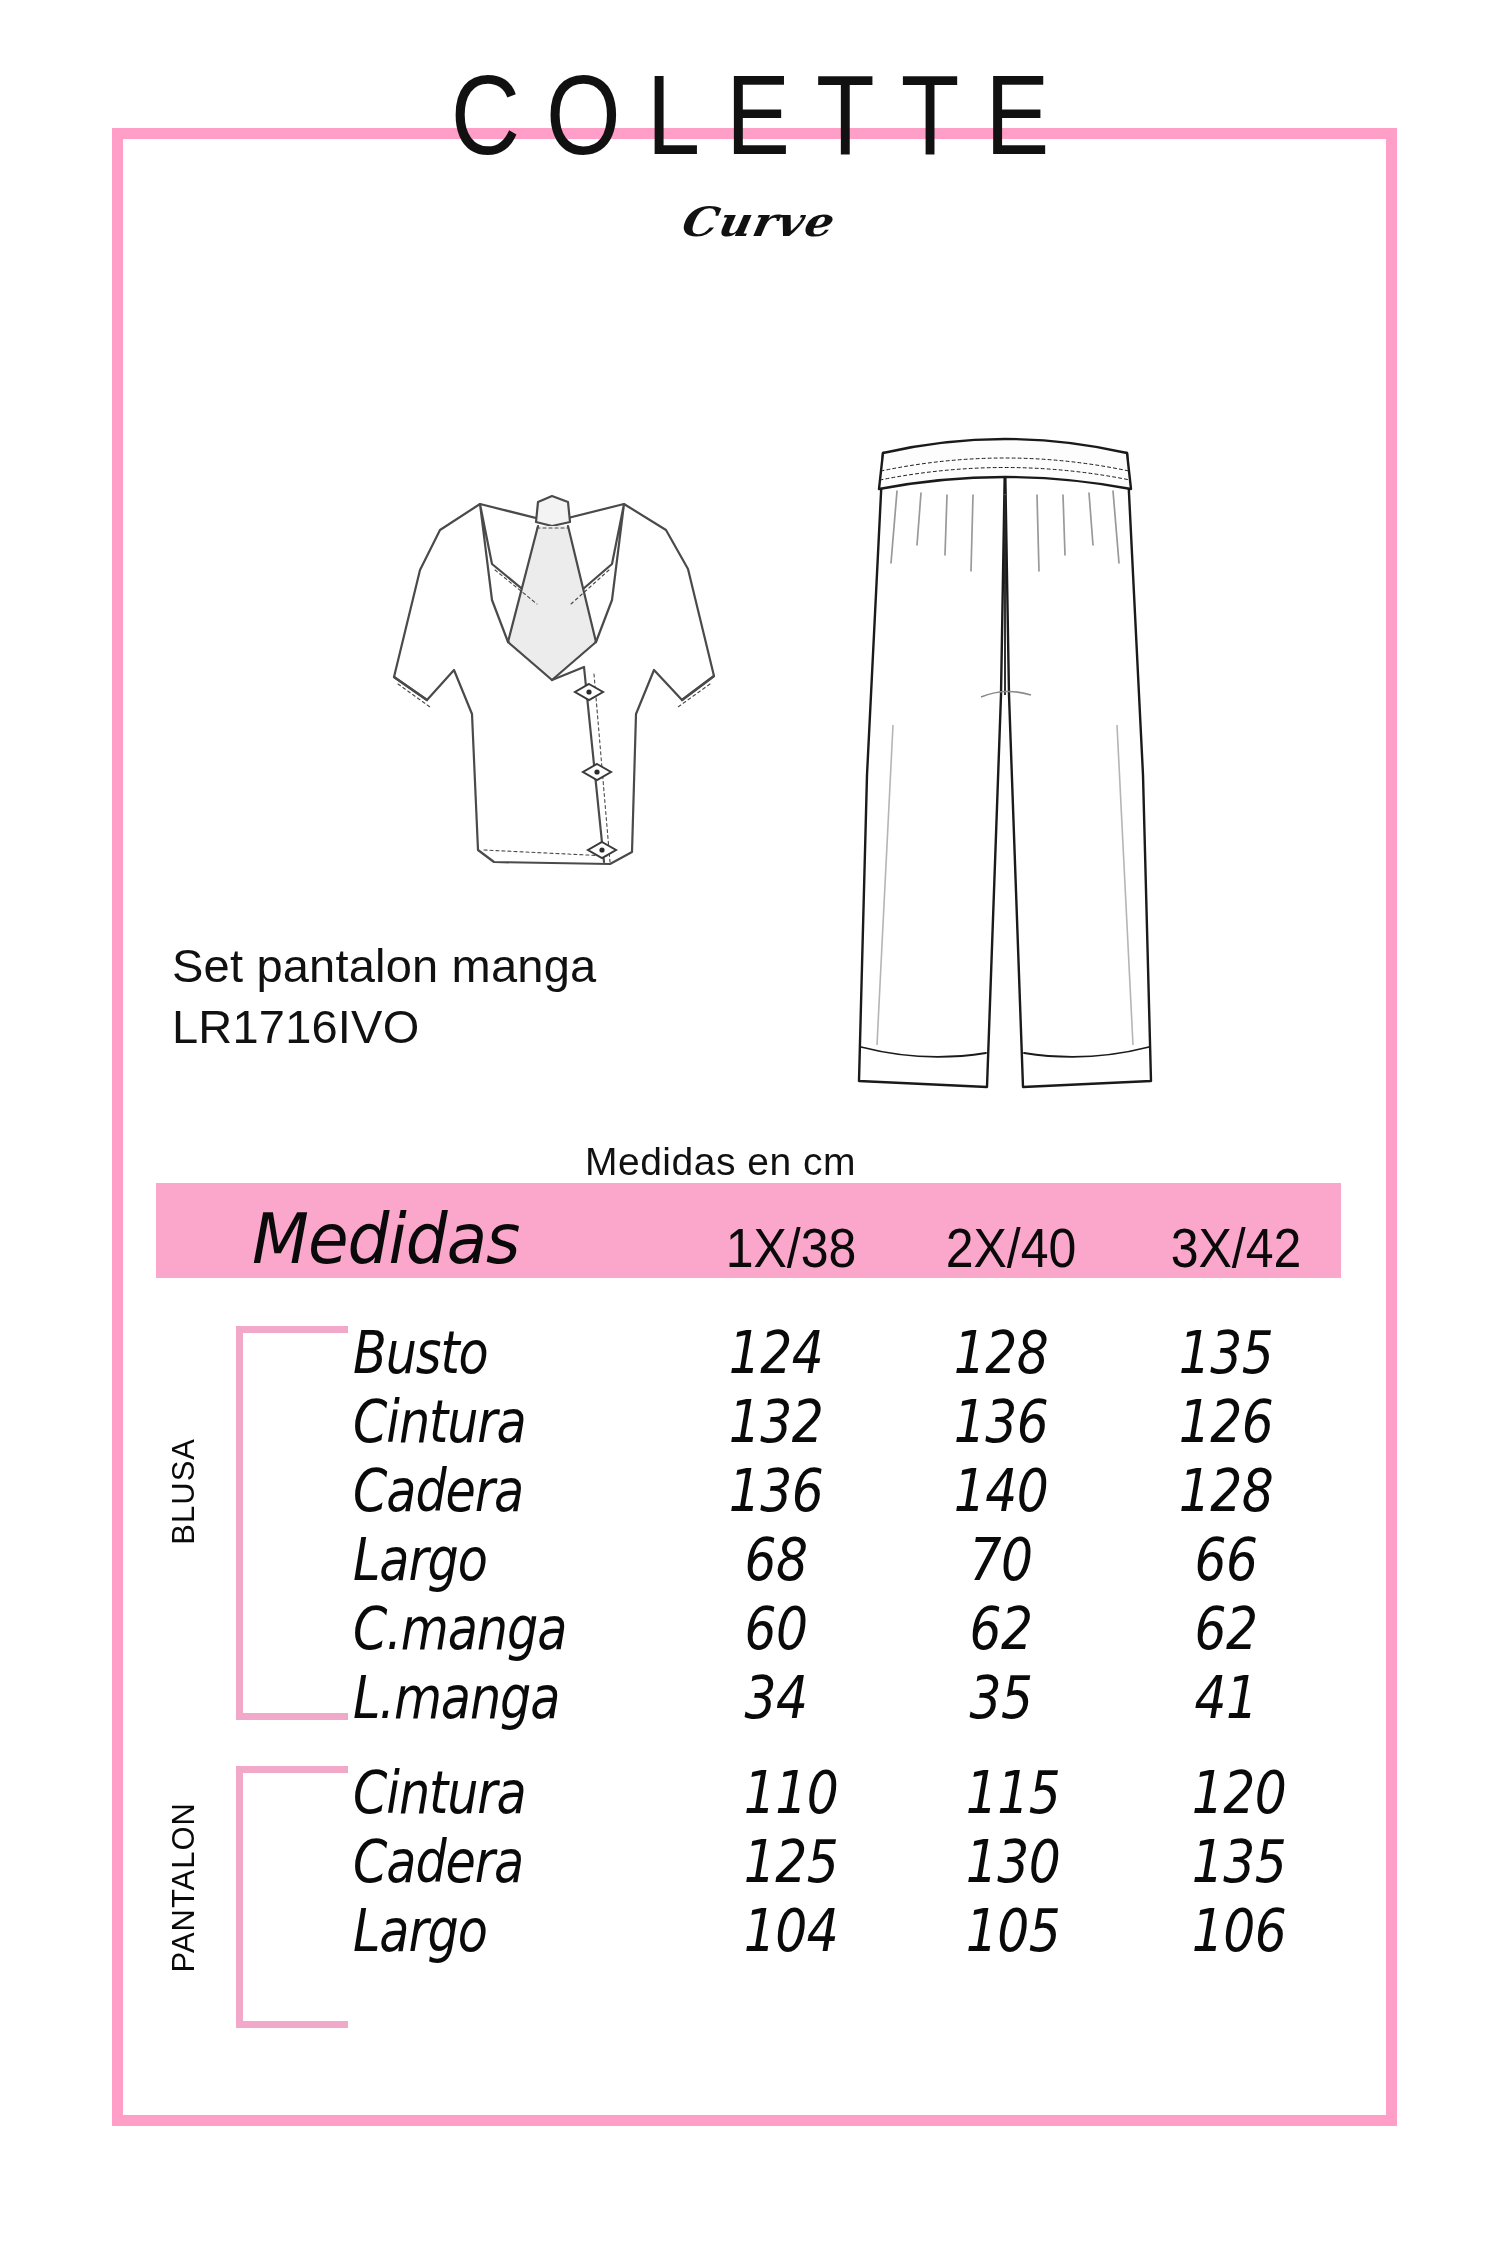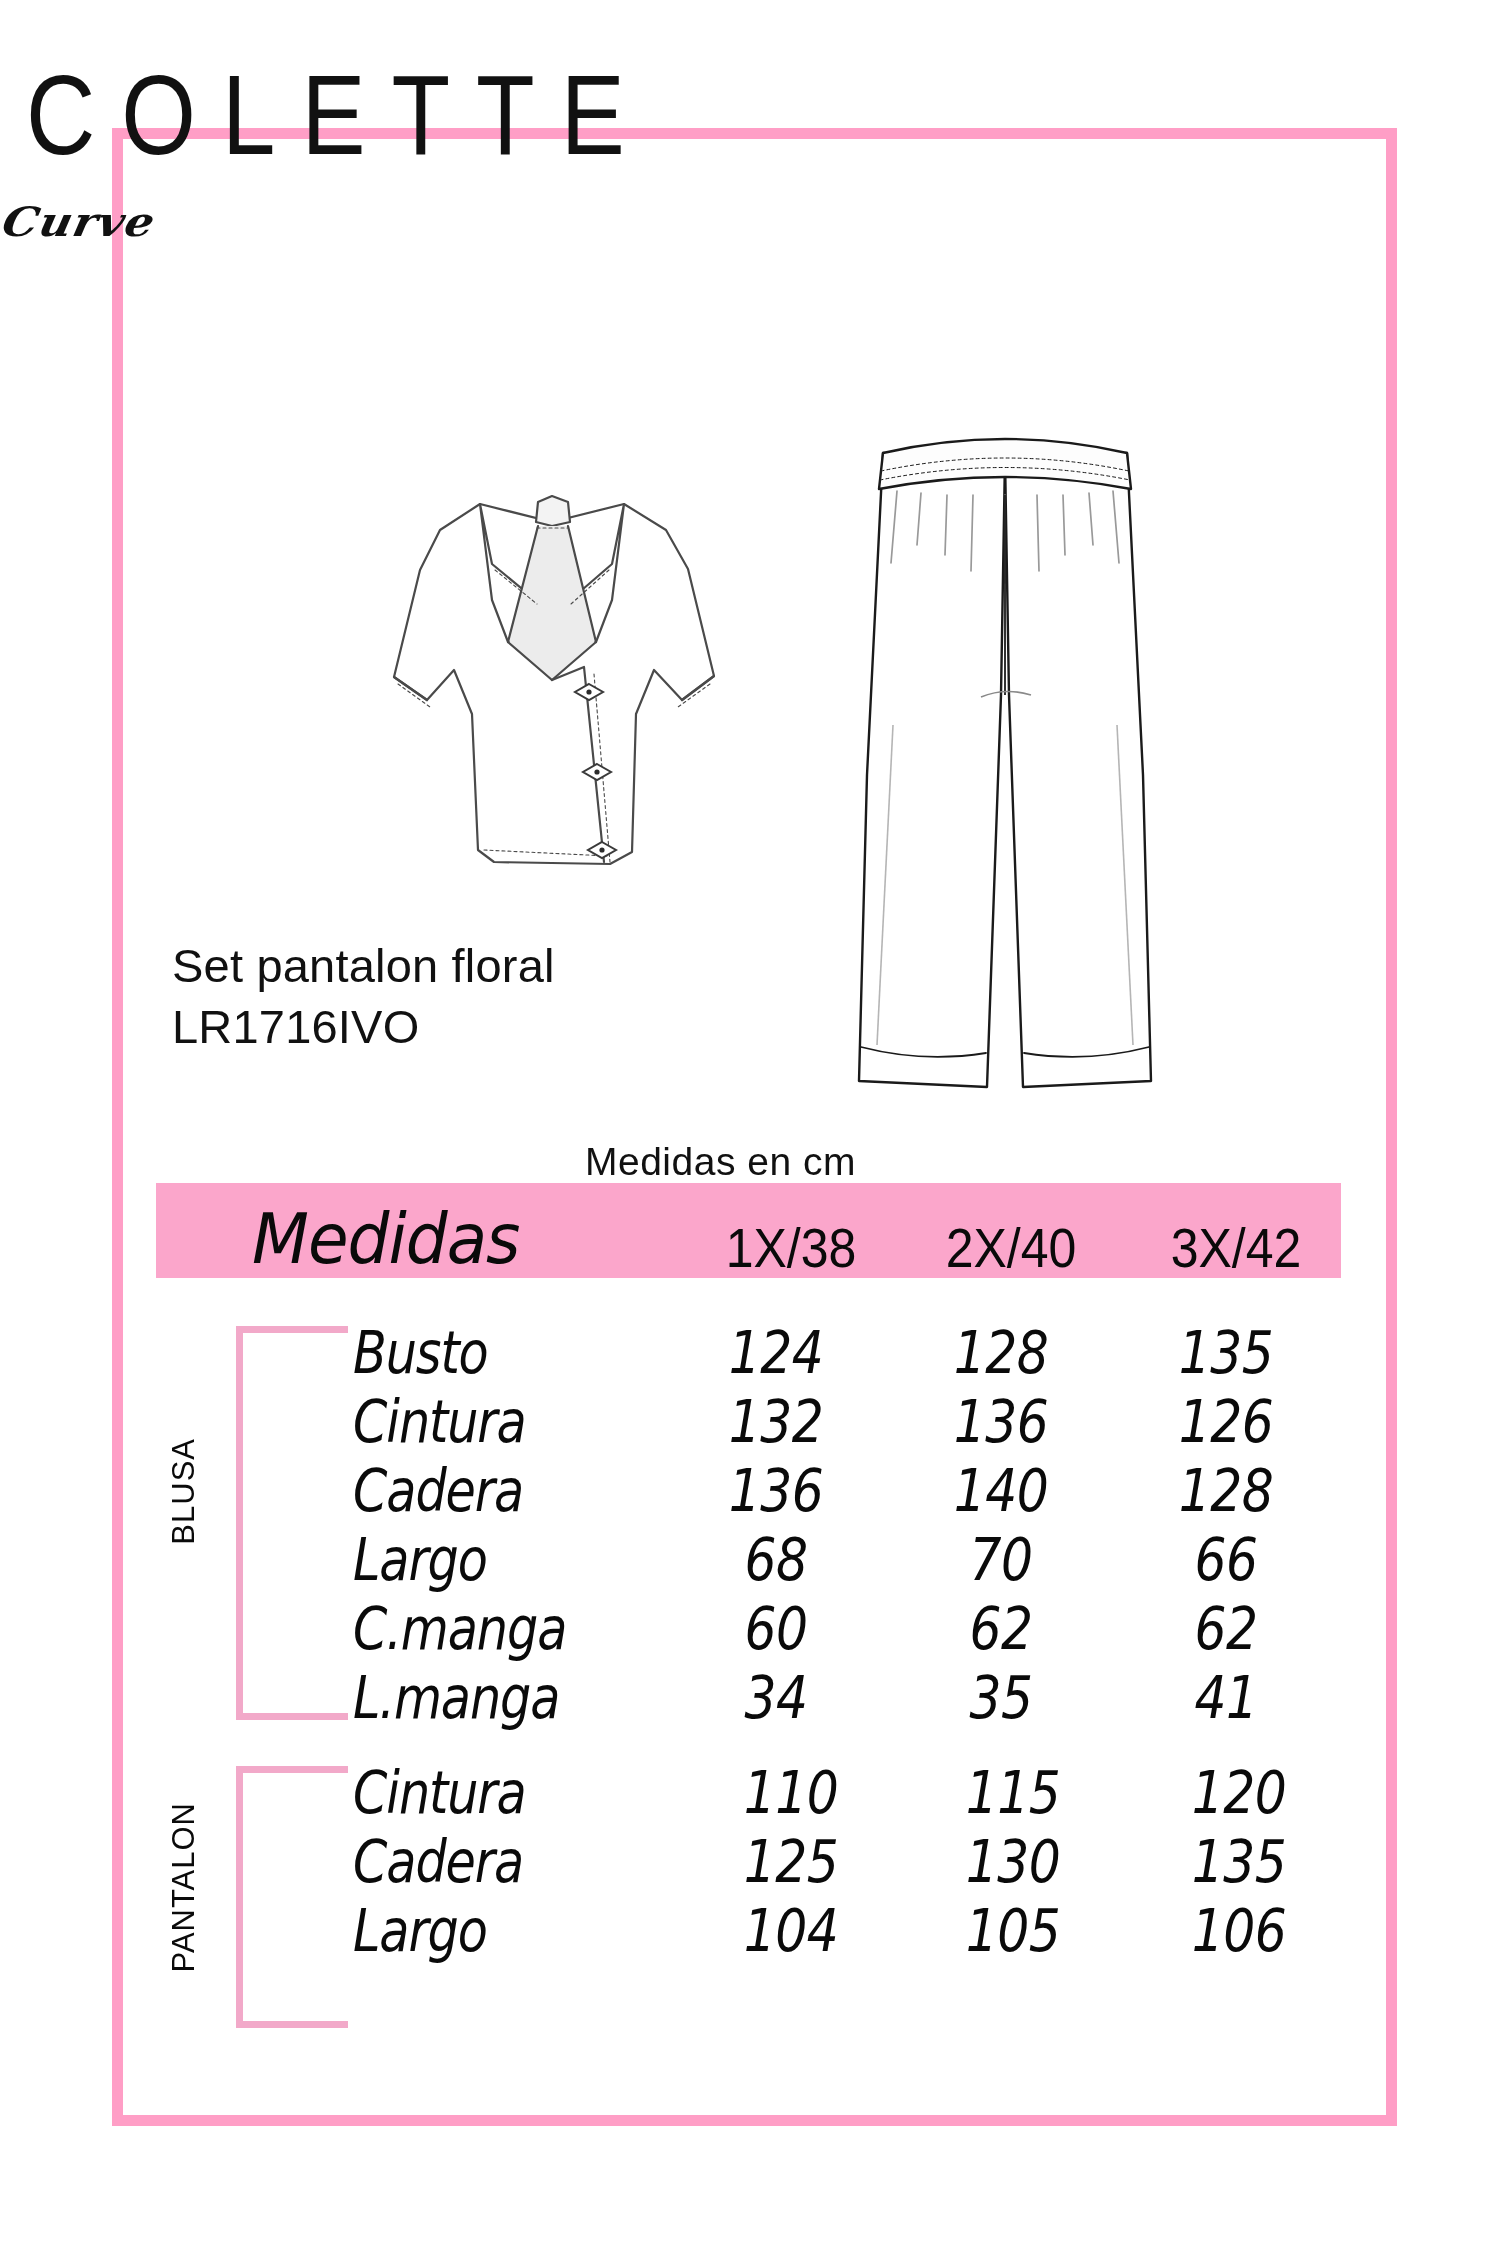--- a/index.html
+++ b/index.html
@@ -34,20 +34,21 @@
     box-sizing: border-box;
     background: #ffffff;
   }
 
   
   .brand {
     position: absolute;
     left: 0;
     top: 58px;
     width: 100%;
+    text-align: center;
     pointer-events: none;
   }
   .brand-word {
     font-family: "Liberation Sans", sans-serif;
     font-size: 96px;
     letter-spacing: 26px;
     font-weight: 300;
     color: #111111;
     line-height: 1;
     padding-left: 26px;
@@ -318,21 +319,21 @@
       </g>
 
       <g stroke="#b5b5b5" stroke-width="1.6" fill="none">
         <path d="M38,330 L22,650"></path>
         <path d="M262,330 L278,650"></path>
       </g>
     </svg>
   </div>
 
   <div class="product">
-    <div>Set pantalon floral</div>
+    <div>Set pantalon manga</div>
     <div>LR1716IVO</div>
   </div>
 
   <div class="units">Medidas en cm</div>
 
   <div class="thead">
     <div class="h-medidas">Medidas</div>
     <div class="h-size c0">1X/38</div>
     <div class="h-size c1">2X/40</div>
     <div class="h-size c2">3X/42</div>

